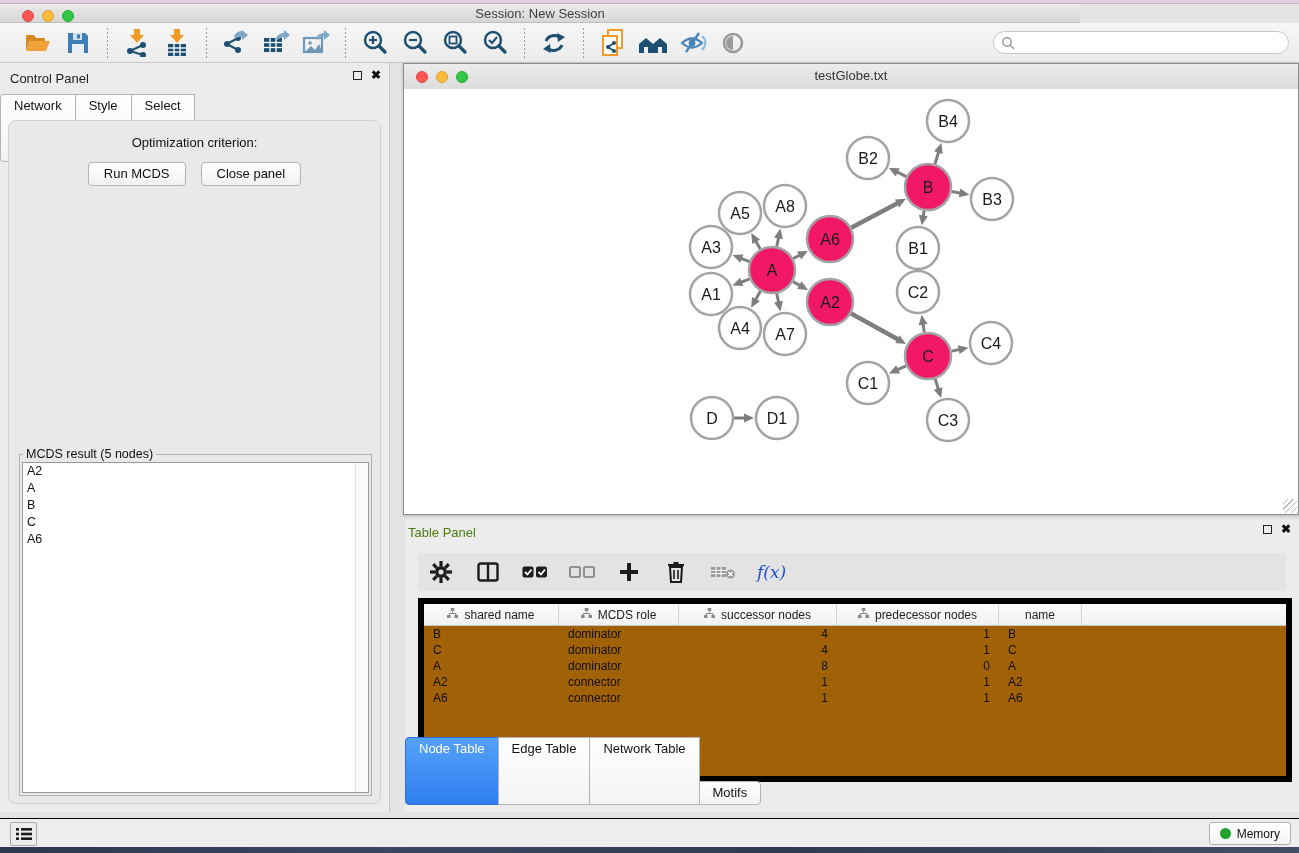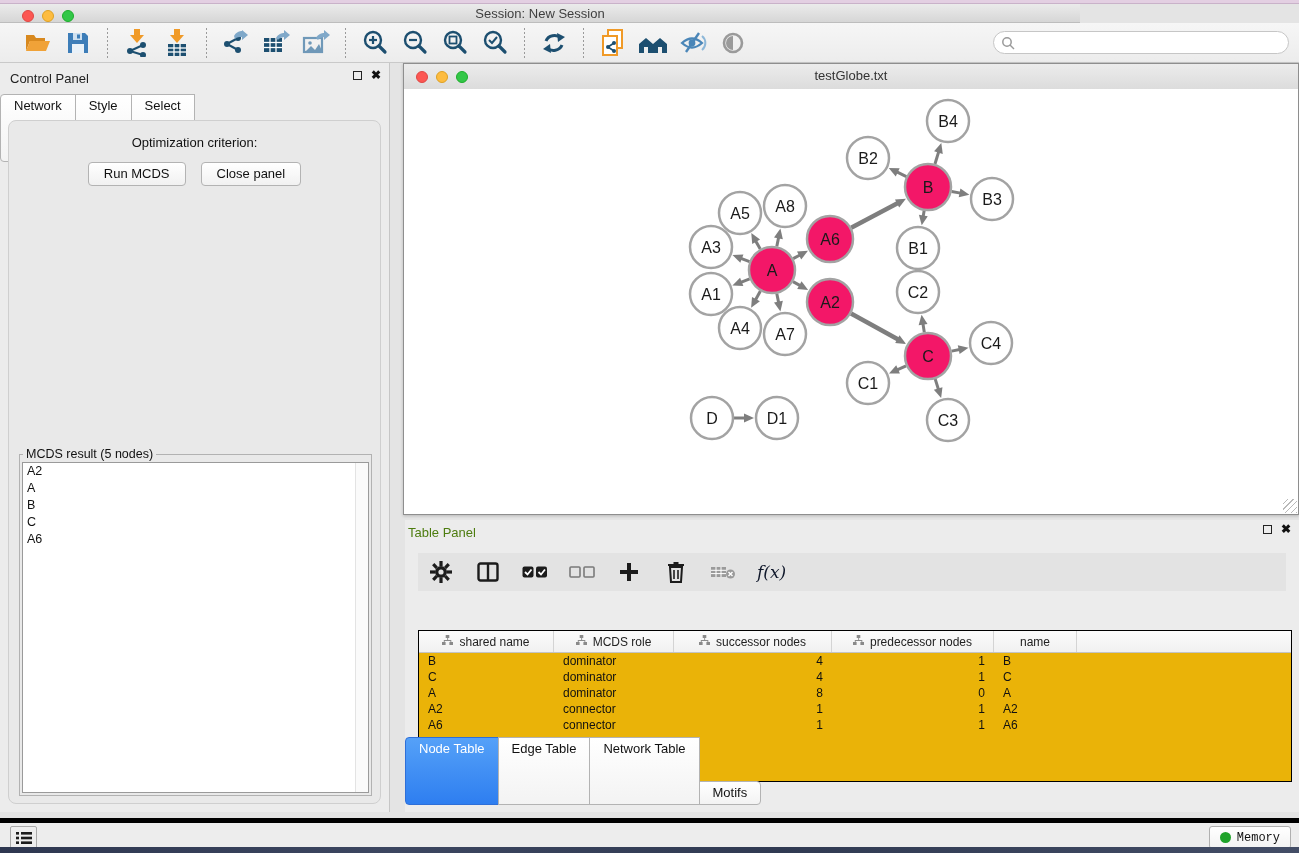--- a/index.html
+++ b/index.html
@@ -76,35 +76,35 @@
   .net-canvas { position:absolute; left:0; right:0; top:25px; bottom:0; background:#fff; }
   .resize-grip { position:absolute; right:1px; bottom:1px; width:14px; height:14px;
     background:repeating-linear-gradient(135deg, transparent 0 3px, #b9b9b9 3px 4px); }
 
   
   .table-panel { position:absolute; left:405px; top:520px; width:894px; height:292px; background:#ececec; }
   .tp-header { position:absolute; left:3px; top:5px; font-size:13px; color:#4d7c0f; }
   .tp-toolbar { position:absolute; left:13px; right:13px; top:33px; height:38px; background:#e3e3e3;
     display:flex; align-items:center; padding-left:10px; gap:21px; }
   .tp-icon { display:flex; align-items:center; justify-content:center; width:26px; height:26px; }
-  .fx-label { font-family:"DejaVu Serif", serif; font-style:italic; font-size:17px; color:#0f172a; }
-
-  .node-table { position:absolute; left:13px; right:7px; top:78px; bottom:30px; background:#eab308; border:1px solid #000000; overflow:hidden;margin-top:32px; }
+  .fx-label { font-family:"DejaVu Serif", serif; font-style:italic; font-size:17px; color:#1d4ed8; }
+
+  .node-table { position:absolute; left:13px; right:7px; top:78px; bottom:30px; background:#a16207; border:6px solid #000000; overflow:hidden; }
   .nt-header { display:flex; height:22px; background:linear-gradient(#fbfbfb,#f1f1f1); border-bottom:1px solid #c4c4c4; }
   .nt-th { display:flex; align-items:center; justify-content:center; gap:6px; font-size:12px; color:#222;
     border-right:1px solid #d4d4d4; height:100%; }
   .nt-row { display:flex; height:16px; align-items:center; }
   .nt-td { font-size:12px; color:#111; height:16px; line-height:16px; white-space:nowrap; overflow:hidden; }
   .nt-td.left { text-align:left; padding-left:9px; }
   .nt-td.right { text-align:right; padding-right:9px; }
 
   .table-tabs { bottom:7px; top:auto; }
 
   
-  .status-bar { position:absolute; left:0; top:818px; width:1299px; height:29px; background:#ededed; border-top:5px solid #000000;font-family:Liberation Mono, monospace; }
+  .status-bar { position:absolute; left:0; top:818px; width:1299px; height:29px; background:#ededed; border-top:1px solid #000000; }
   .list-btn { position:absolute; left:10px; top:3px; width:27px; height:24px; border:1px solid #a9a9a9; border-radius:2px;
     display:flex; align-items:center; justify-content:center; background:transparent; }
   .memory-btn { position:absolute; right:8px; top:3px; height:23px; background:linear-gradient(#ffffff,#f3f3f3);
     border:1px solid #b0b0b0; border-radius:3px; display:flex; align-items:center; gap:6px; padding:0 10px; }
   .memory-dot { width:11px; height:11px; border-radius:50%; background:#1fa32a; }
   .memory-btn span.lbl { font-size:12px; color:#111; }
   .bottom-strip { position:absolute; left:0; top:847px; width:1299px; height:6px;
     background:linear-gradient(90deg,#2e3750,#3c4660 30%,#303a52 60%,#434d66); }
 </style>
 </head>

